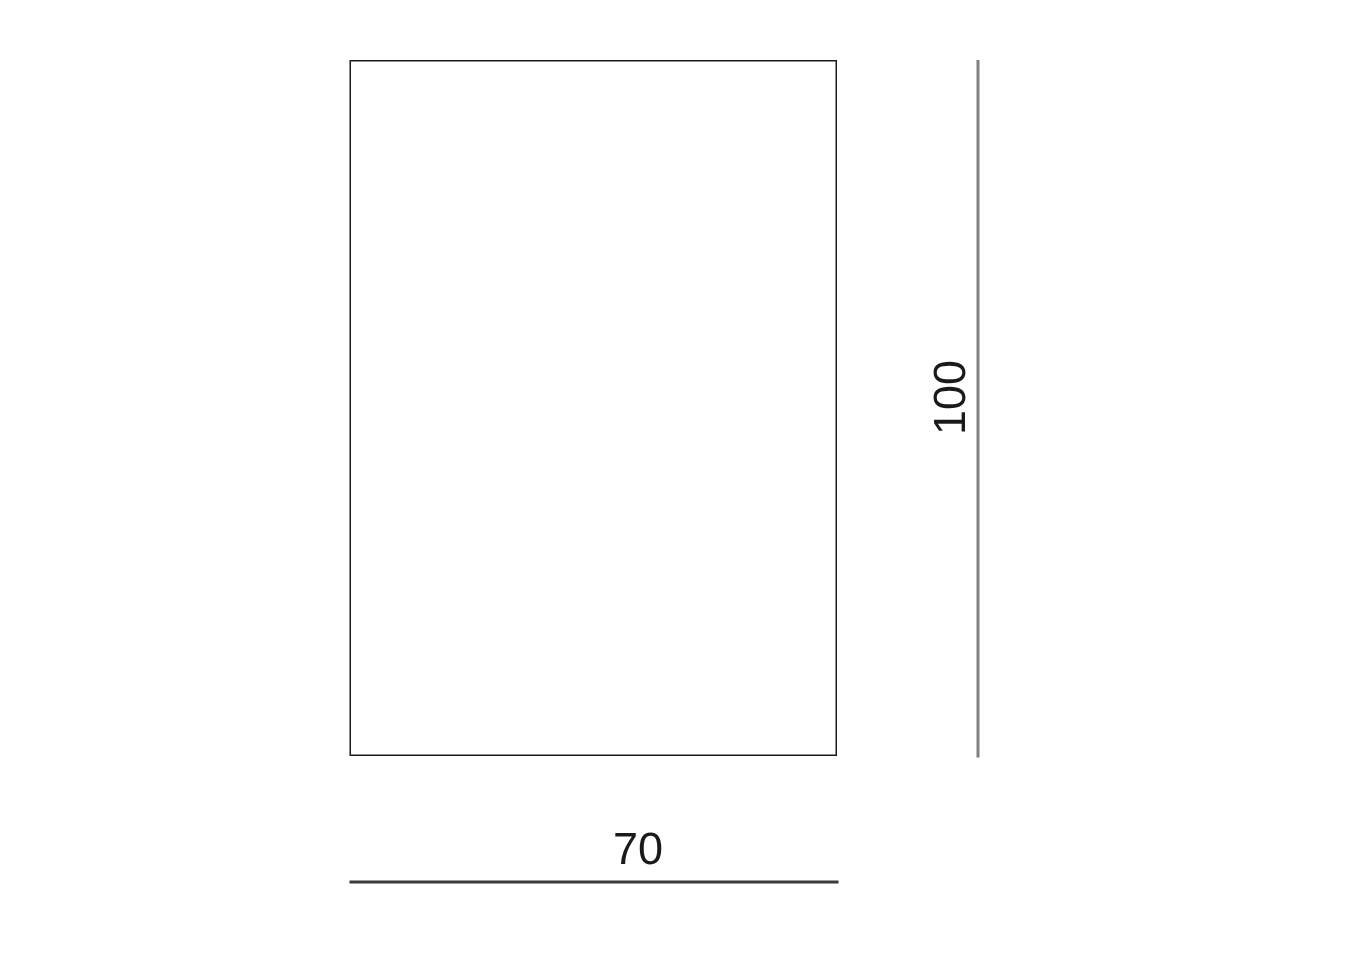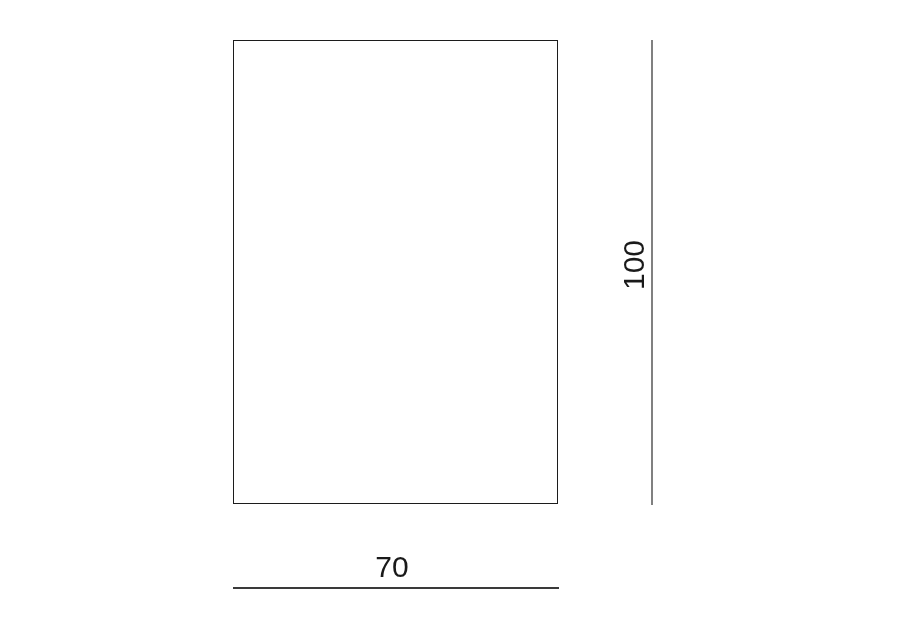--- a/index.html
+++ b/index.html
@@ -57,21 +57,21 @@
     height: 1.5px;
     background: #3a3a3a;
   }
   .dim-label-width {
     position: absolute;
     left: 342px;
     top: 552px;
     width: 100px;
     height: 30px;
     line-height: 30px;
-    text-align: center;
+    text-align: right;
     font-size: 30px;
     color: #1a1a1a;
     white-space: nowrap;
   }
 </style>
 </head>
 <body>
 
 <div class="canvas">
   <div class="rect-outline"></div>

